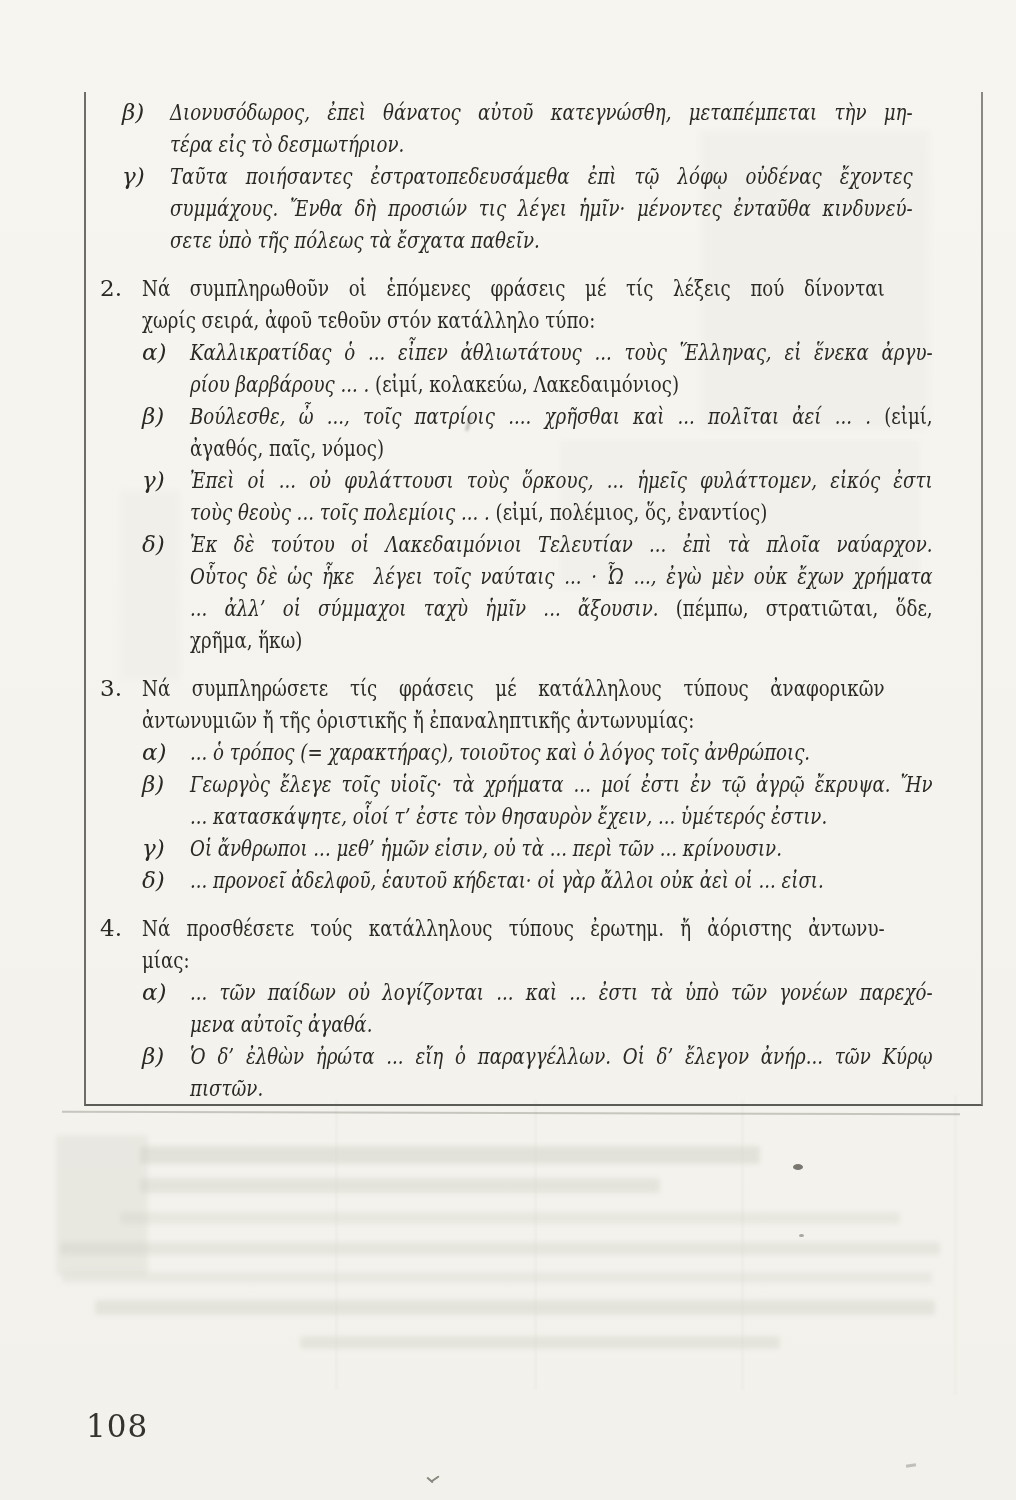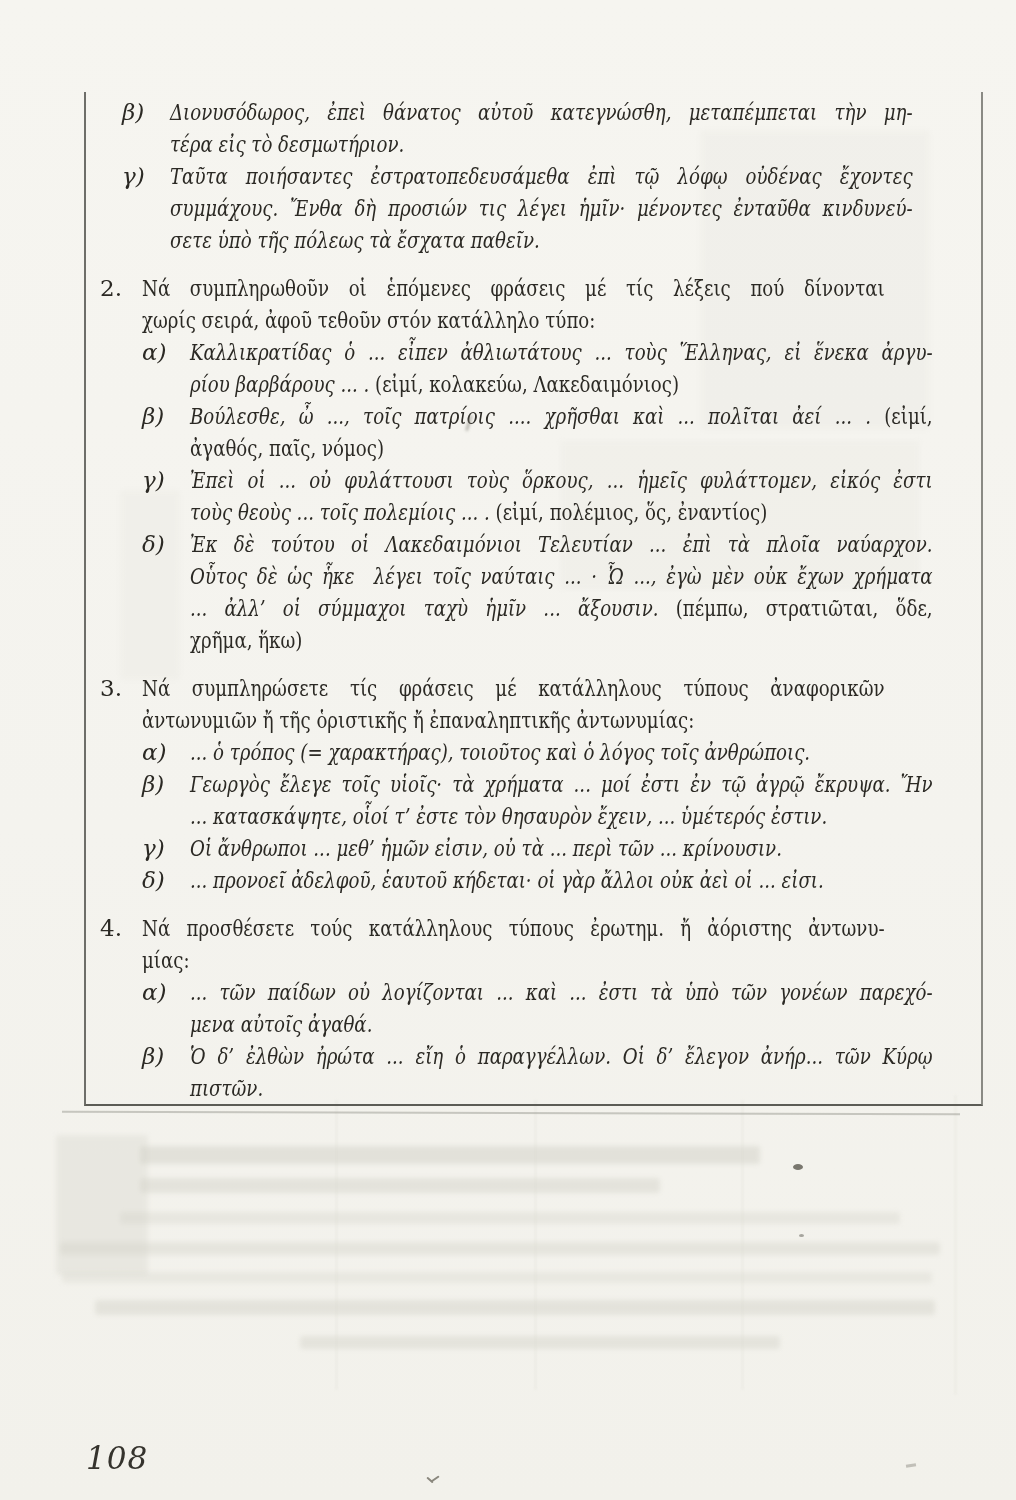--- a/index.html
+++ b/index.html
@@ -30,21 +30,21 @@
   .tline.just { text-align:justify; text-align-last:justify; }
   .ital { font-style:italic; }
   .rom  { font-style:normal; }
   .passage-item { position:relative; padding-left:84px; }
   .passage-item > .item-label { position:absolute; left:36px; top:0; line-height:32px; font-style:italic; }
   .exercise { position:relative; padding-left:56px; margin-top:16px; }
   .exercise > .exercise-number { position:absolute; left:14px; top:0; line-height:32px; }
   .sub-item { position:relative; padding-left:48px; }
   .sub-item > .item-label { position:absolute; left:0; top:0; line-height:32px; font-style:italic; }
   
-  .page-number { position:absolute; left:86px; top:1440px; font-size:31px; letter-spacing:1px; color:#35332d;font-style:italic; }
+  .page-number { position:absolute; left:86px; top:1408px; font-size:31px; letter-spacing:1px; color:#35332d; }
   
   .ghost { position:absolute; background:#cfcec4; filter:blur(2.5px); border-radius:3px; pointer-events:none; }
   .gline { position:absolute; background:#d8d7cd; filter:blur(1.5px); pointer-events:none; }
   .speck { position:absolute; background:#5a574f; border-radius:50%; }
   .dash  { position:absolute; background:#8f8d85; }
   .penmark { position:absolute; width:14px; height:12px; }
   .penmark .s1, .penmark .s2 { position:absolute; background:#8a877d; height:2px; border-radius:2px; }
   .penmark .s1 { width:8px; left:0; top:5px; transform:rotate(40deg); }
   .penmark .s2 { width:10px; left:4px; top:4px; transform:rotate(-35deg); }
 </style>

